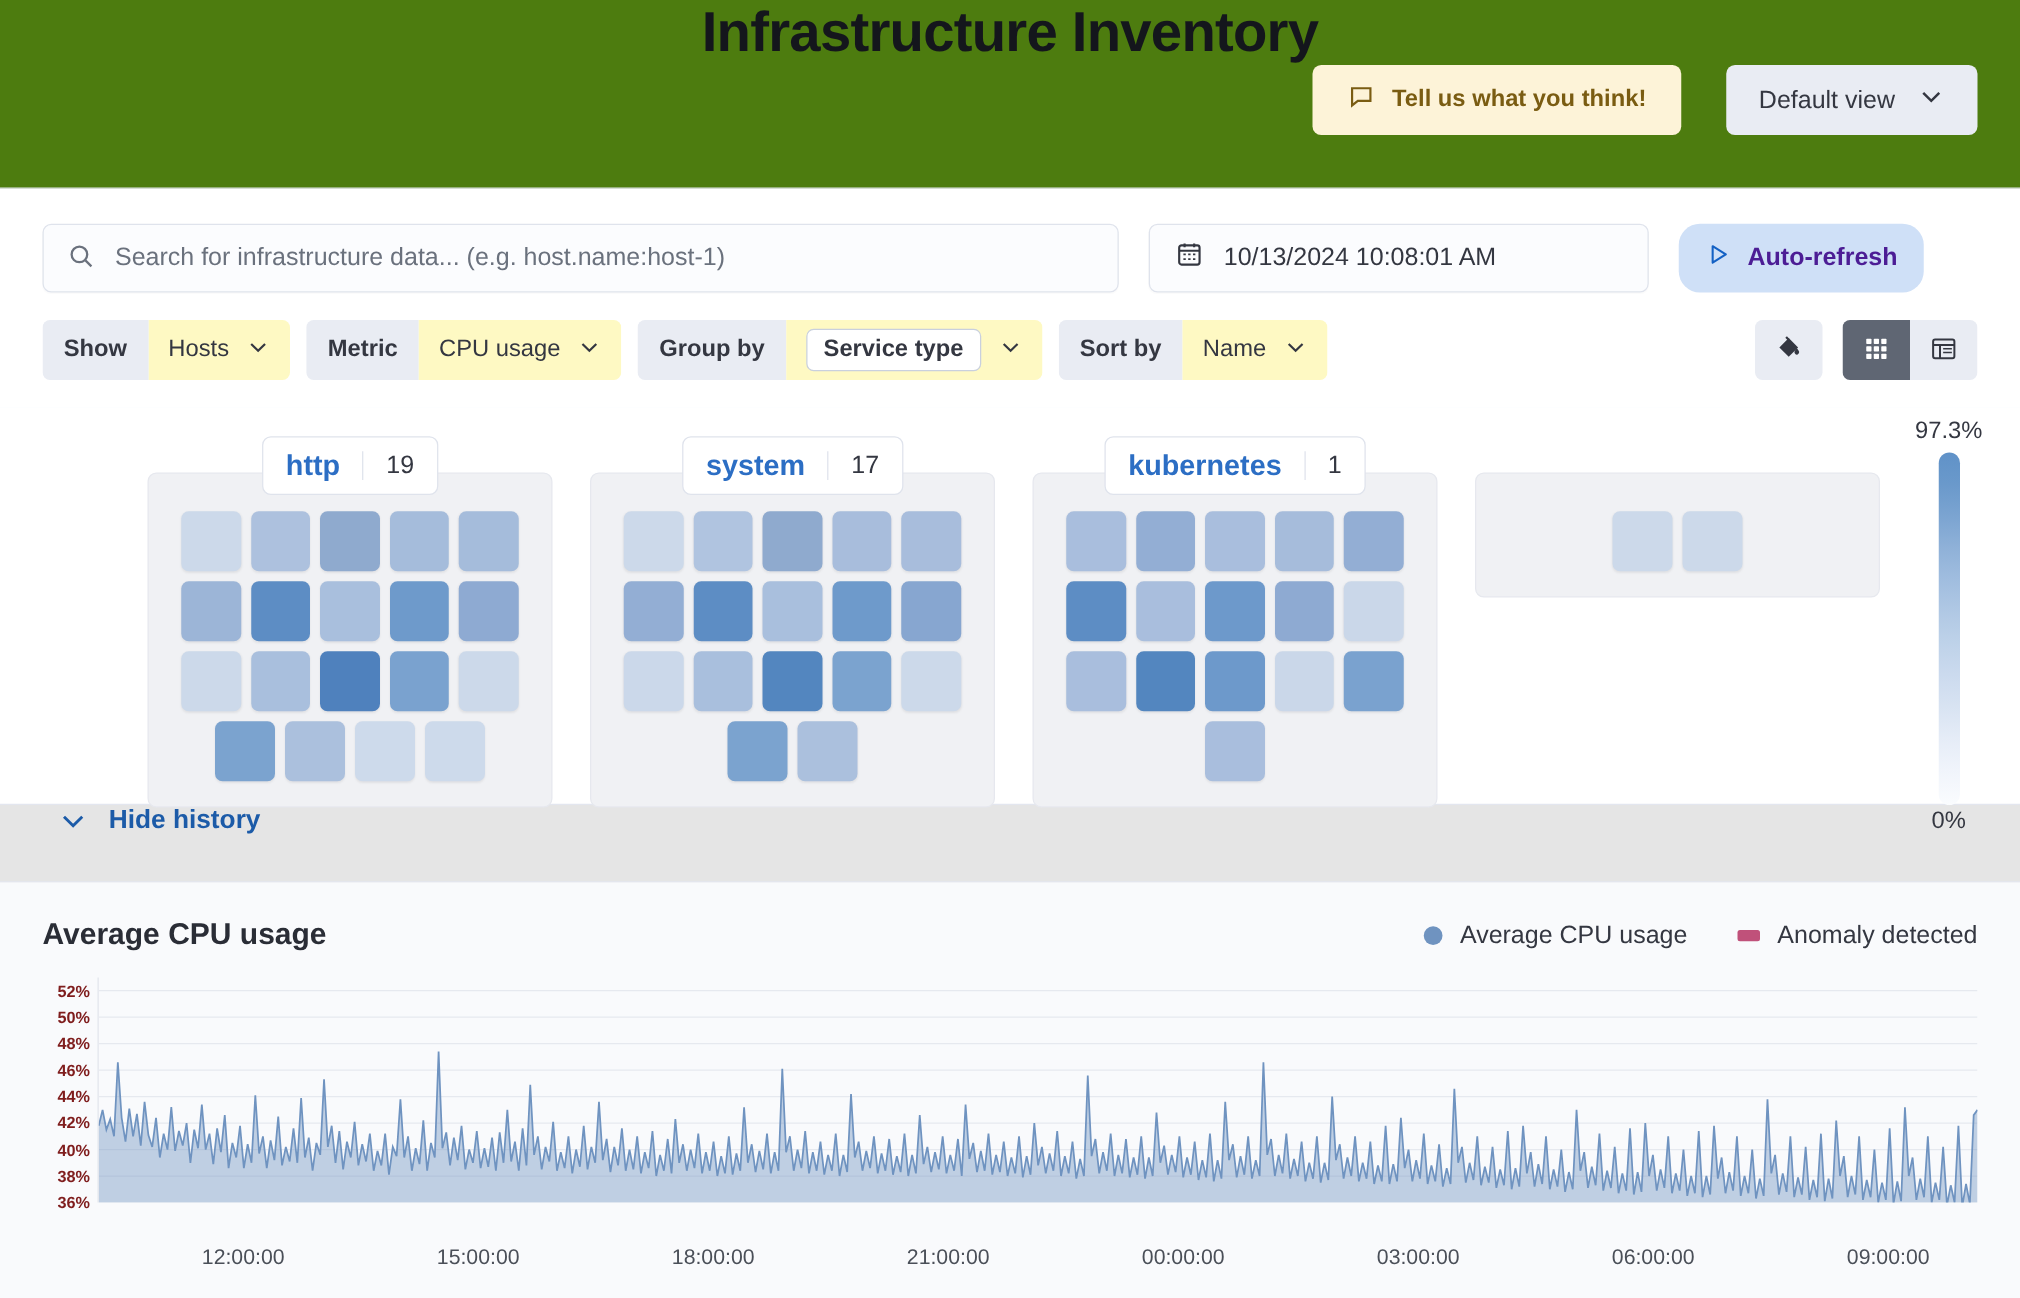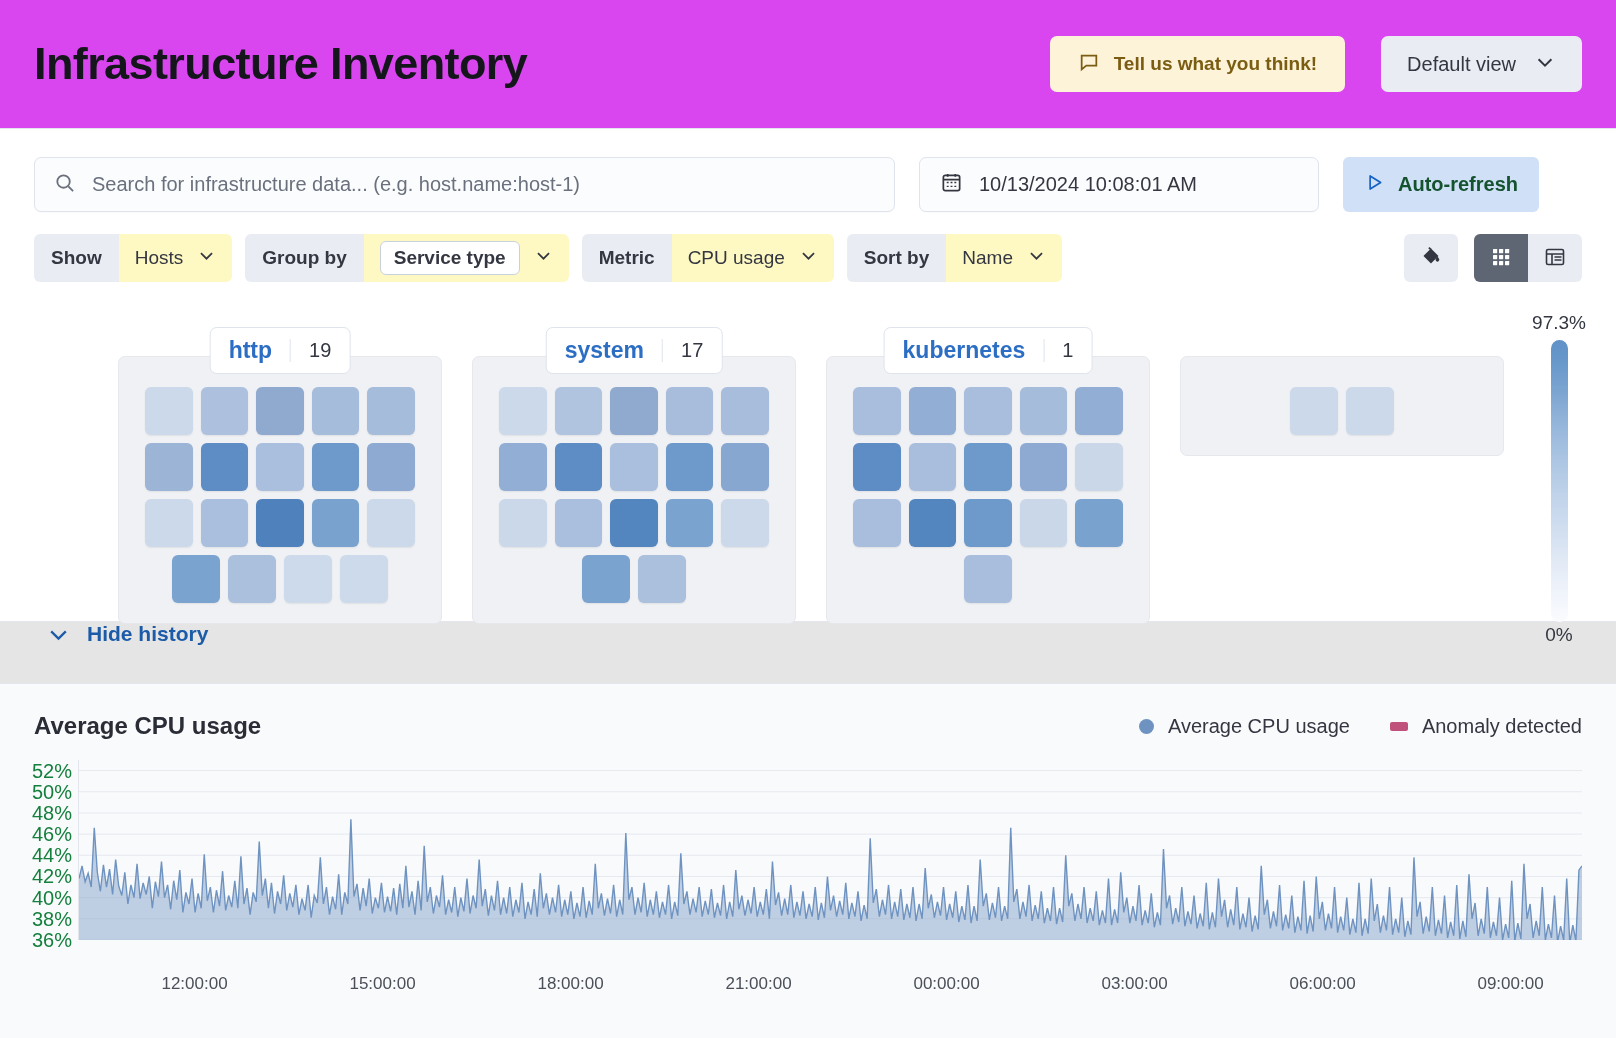--- a/index.html
+++ b/index.html
@@ -6,26 +6,27 @@
   html, body {
     width: 1616px; height: 1038px;
     font-family: "Liberation Sans", sans-serif;
     background: #f7f8fc;
     color: #1a1c21;
     overflow: hidden;
   }
 
   
   .app-header {
-    height: 129px;
-    background: #d946ef;
+    height: 151px;
+    background: #4d7c0f;
     border-bottom: 1px solid #e3e6ef;
     display: flex;
     align-items: center;
     padding: 0 34px;
+    flex-direction: column;
   }
   .page-title {
     font-size: 45px;
     font-weight: bold;
     letter-spacing: -0.6px;
     color: #14161c;
     flex: 0 0 auto;
   }
   .header-right {
     margin-left: auto;
@@ -109,26 +110,26 @@
     font-size: 20px;
     color: #343741;
     cursor: pointer;
     box-shadow: 0 1px 1px rgba(0,0,0,0.02);
   }
   .refresh-btn {
     width: 196px;
     height: 55px;
     background: #cfe0f7;
     border: none;
-    border-radius: 6px;
+    border-radius: 17px;
     display: flex;
     align-items: center;
     justify-content: center;
     gap: 13px;
-    color: #14532d;
+    color: #4c1d95;
     font-size: 20px;
     font-weight: bold;
     cursor: pointer;
     font-family: inherit;
   }
 
   .filters-row {
     display: flex;
     align-items: center;
     gap: 13px;
@@ -331,24 +332,25 @@
     display: flex;
   }
   .y-axis {
     width: 44px;
     position: relative;
     height: 180px;
   }
   .y-tick {
     position: absolute;
     right: 6px;
-    font-size: 20px;
-    color: #15803d;
+    font-size: 13px;
+    color: #7f1d1d;
     transform: translateY(-50%);
     white-space: nowrap;
+    font-weight: bold;
   }
   .plot {
     flex: 1 1 auto;
     position: relative;
     height: 180px;
     border-left: 1px solid #e2e5ec;
   }
   .plot svg { display: block; width: 100%; height: 180px; }
   .x-axis {
     position: relative;
@@ -428,35 +430,35 @@
         <span class="vtext">Hosts</span>
         <span>
           <svg width="19" height="19" viewBox="0 0 24 24" fill="none" stroke="#343741" stroke-width="2.2">
               <path d="M5 9l7 7 7-7"></path>
             </svg>
         </span>
       </div>
     </div>
 
     <div class="filter-group">
-      <div class="filter-label">Group by</div>
-      <div class="filter-value boxed">
-        <span class="vtext">Service type</span>
+      <div class="filter-label">Metric</div>
+      <div class="filter-value">
+        <span class="vtext">CPU usage</span>
         <span>
           <svg width="19" height="19" viewBox="0 0 24 24" fill="none" stroke="#343741" stroke-width="2.2">
               <path d="M5 9l7 7 7-7"></path>
             </svg>
         </span>
       </div>
     </div>
 
     <div class="filter-group">
-      <div class="filter-label">Metric</div>
-      <div class="filter-value">
-        <span class="vtext">CPU usage</span>
+      <div class="filter-label">Group by</div>
+      <div class="filter-value boxed">
+        <span class="vtext">Service type</span>
         <span>
           <svg width="19" height="19" viewBox="0 0 24 24" fill="none" stroke="#343741" stroke-width="2.2">
               <path d="M5 9l7 7 7-7"></path>
             </svg>
         </span>
       </div>
     </div>
 
     <div class="filter-group">
       <div class="filter-label">Sort by</div>

